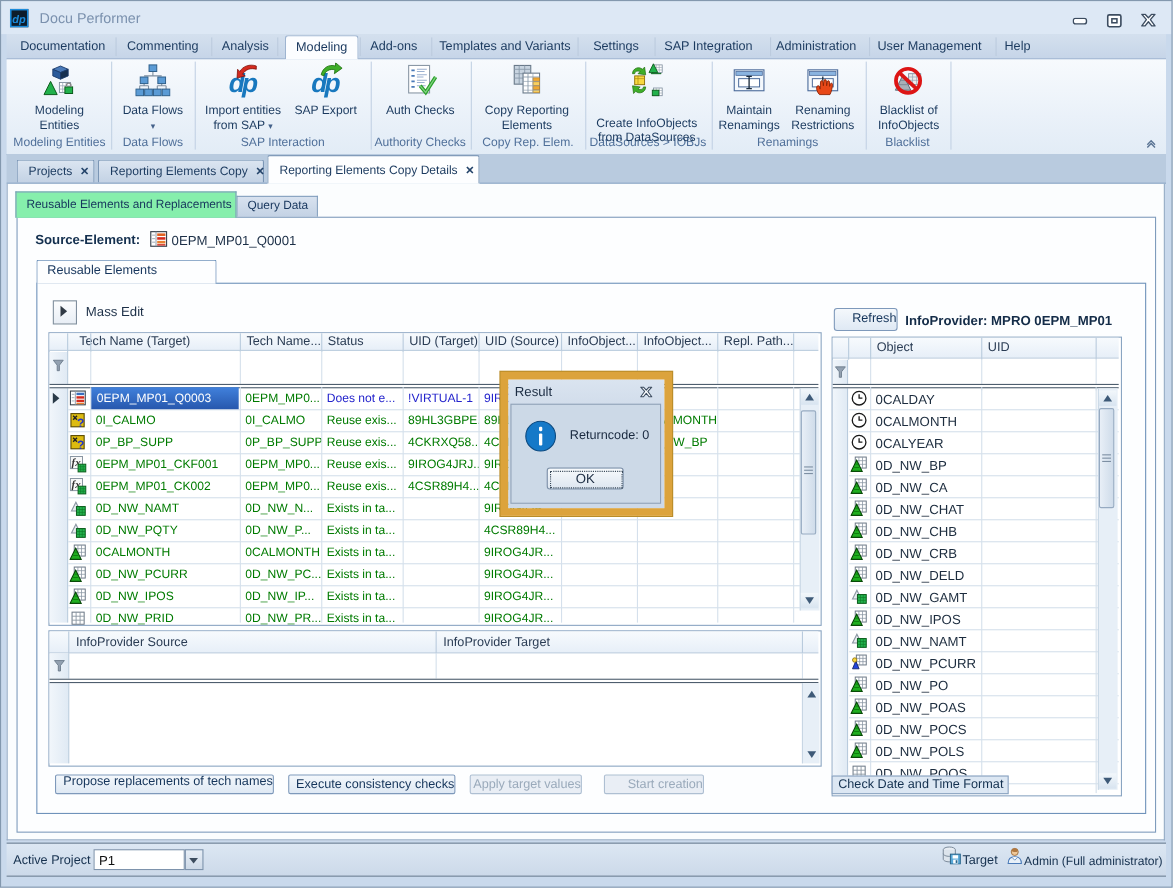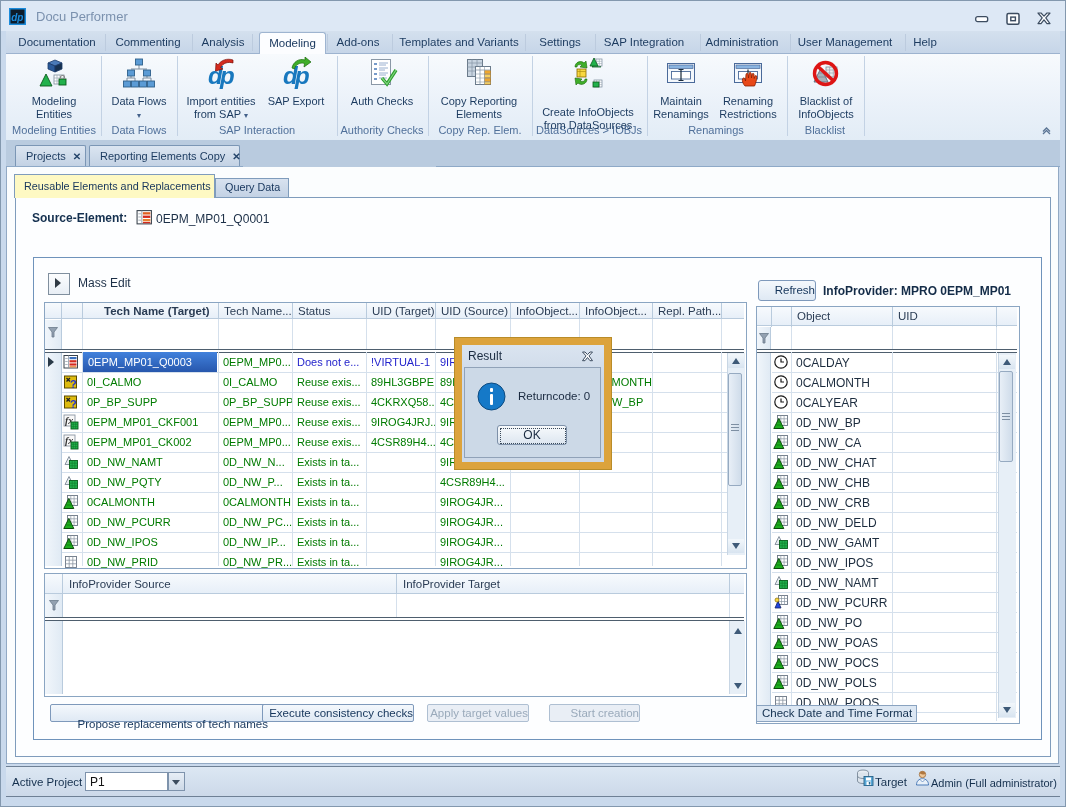--- a/index.html
+++ b/index.html
@@ -19,21 +19,21 @@
 .rlabel{position:absolute;top:124px;font-size:11px;color:#50709a;white-space:nowrap;transform:translateX(-50%);}
 .rtext{position:absolute;top:40px;font-size:11px;color:#1b3a5f;text-align:center;white-space:nowrap;transform:translateX(-50%);line-height:13px;}
 
 #doctabs{position:absolute;left:6px;top:140px;width:1054px;height:27px;background:#b9cbdf;}
 .dtab{position:absolute;top:145px;height:21px;background:linear-gradient(#dbe5f1,#c3d2e4);border:1px solid #7b96b5;border-bottom:none;border-radius:2px 2px 0 0;font-size:11px;color:#1b3a5f;padding:4px 8px 0 10px;box-sizing:border-box;white-space:nowrap;}
 .dtab .x{font-weight:bold;color:#24446a;margin-left:7px;font-size:10px;}
 #dtab3{top:141px;height:26px;background:#fdfeff;padding-top:7px;font-weight:normal;}
 
 #page{position:absolute;left:6px;top:167px;width:1053px;height:597px;background:#fbfdfe;border-left:1px solid #92a9c4;border-right:1px solid #92a9c4;border-bottom:1px solid #92a9c4;box-sizing:border-box;}
 .stab{position:absolute;box-sizing:border-box;font-size:10.8px;color:#16355c;white-space:nowrap;}
-#stab1{left:14px;top:174px;width:201px;height:24px;background:#fef9c3;border:1px solid #7f9cbc;border-bottom:none;padding:5px 0 0 9px;z-index:5;}
+#stab1{left:14px;top:174px;width:201px;height:24px;background:#86efac;border:1px solid #7f9cbc;border-bottom:none;padding:5px 0 0 9px;z-index:5;}
 #stab2{left:215px;top:178px;width:74px;height:20px;background:linear-gradient(#d8e2ef,#c2d1e4);border:1px solid #7f9cbc;border-bottom:none;padding:2px 0 0 9px;}
 #subpanel{position:absolute;left:15px;top:197px;width:1036px;height:560px;background:#fdfeff;border:1px solid #7f9cbc;box-sizing:border-box;}
 
 #srclbl{position:absolute;left:32px;top:211px;font-size:12px;font-weight:bold;color:#14304f;}
 #srcval{position:absolute;left:156px;top:212px;font-size:12px;color:#1c2f47;}
 
 #gbtab{position:absolute;left:33px;top:236px;width:164px;height:22px;background:#fdfeff;border:1px solid #6f93bb;border-bottom:none;border-radius:2px 2px 0 0;font-size:11.5px;color:#16355c;padding:3px 0 0 9px;box-sizing:border-box;}
 #gbox{position:absolute;left:33px;top:257px;width:1007px;height:481px;border:1px solid #6f93bb;background:#fdfeff;}
 #massbtn{position:absolute;left:48px;top:273px;width:20px;height:20px;border:1px solid #808f9e;background:linear-gradient(#fcfdfe,#e8eef5);}
 #massbtn div{position:absolute;left:6px;top:4px;width:0;height:0;border-left:6px solid #303a44;border-top:5px solid transparent;border-bottom:5px solid transparent;}
@@ -98,45 +98,47 @@
 <div class="mi" style="left:459px;">Templates and Variants</div>
 <div class="mi" style="left:560px;">Settings</div>
 <div class="mi" style="left:644px;">SAP Integration</div>
 <div class="mi" style="left:742px;">Administration</div>
 <div class="mi" style="left:845px;">User Management</div>
 <div class="mi" style="left:925px;">Help</div>
 <div id="ribbon"></div>
 <div id="doctabs"></div>
 <div class="dtab" style="left:15px;width:71px;">Projects<span class="x">✕</span></div>
 <div class="dtab" style="left:89px;width:151px;">Reporting Elements Copy<span class="x">✕</span></div>
+<div class="dtab" id="dtab3" style="left:243px;width:193px;">Reporting Elements Copy Details<span class="x">✕</span></div>
 <div id="page"></div>
 <div class="abs" style="left:6px;top:166px;width:237px;height:1px;background:#8ea9c7;"></div>
 <div class="abs" style="left:436px;top:166px;width:624px;height:1px;background:#8ea9c7;"></div>
 <div id="stab1" class="stab">Reusable Elements and Replacements</div>
 <div id="stab2" class="stab">Query Data</div>
 <div id="subpanel"></div>
 <div id="srclbl">Source-Element:</div>
 <svg class="abs" style="left:136px;top:209px;" width="17" height="17" viewBox="0 0 16 16">
       <rect x="1" y="1.5" width="13.5" height="12.5" fill="#fff" stroke="#3a444e" stroke-width="1"></rect>
       <line x1="5.5" y1="1.5" x2="5.5" y2="14" stroke="#8a96a2" stroke-width="0.8"></line>
       <path d="M2.2 4.5 h2.5 M2.2 7.5 h2.5 M2.2 10.5 h2.5" stroke="#9aa6b2" stroke-width="0.8"></path>
       <rect x="6.5" y="3" width="7" height="2.2" fill="#e06020"></rect>
       <rect x="6.5" y="6.2" width="7" height="2.2" fill="#d42a1e"></rect>
       <rect x="6.5" y="9.4" width="7" height="2.2" fill="#e88030"></rect>
       <rect x="6.5" y="12.2" width="7" height="1.2" fill="#d42a1e"></rect>
     </svg>
 <div id="srcval">0EPM_MP01_Q0001</div>
 <div id="gbox"></div>
+<div id="gbtab">Reusable Elements</div>
 <div id="massbtn">
       <div></div>
     </div>
 <div id="masslbl">Mass Edit</div>
 <div class="tbl" style="left:44px;top:302px;width:701px;height:265px;"></div>
 <div class="th" style="left:45px;top:303px;width:699px;height:16px;border-bottom:1px solid #b9cbdd;box-sizing:border-box;"></div>
-<div class="hc" style="left:104px;top:305px;width:131px;font-weight:bold;">Tech Name (Target)</div>
+<div class="hc" style="left:72px;top:305px;width:131px;">Tech Name (Target)</div>
 <div class="hc" style="left:224px;top:305px;width:69px;">Tech Name...</div>
 <div class="hc" style="left:298px;top:305px;width:69px;">Status</div>
 <div class="hc" style="left:372px;top:305px;width:64px;">UID (Target)</div>
 <div class="hc" style="left:441px;top:305px;width:70px;">UID (Source)</div>
 <div class="hc" style="left:516px;top:305px;width:64px;">InfoObject...</div>
 <div class="hc" style="left:585px;top:305px;width:68px;">InfoObject...</div>
 <div class="hc" style="left:658px;top:305px;width:64px;">Repl. Path...</div>
 <div class="vh" style="left:61px;top:303px;height:17px;"></div>
 <div class="vh" style="left:82px;top:303px;height:17px;"></div>
 <div class="vh" style="left:218px;top:303px;height:17px;"></div>
@@ -336,21 +338,21 @@
 <div class="sbbtn" style="left:730px;top:624px;background:none;">
       <svg width="10" height="8">
         <path d="M5 1 L9 7 L1 7 Z" fill="#3e5a78"></path>
       </svg>
     </div>
 <div class="sbbtn" style="left:730px;top:679px;background:none;">
       <svg width="10" height="8">
         <path d="M1 1 L9 1 L5 7 Z" fill="#3e5a78"></path>
       </svg>
     </div>
-<div class="btn" style="left:50px;top:704px;width:219px;height:18px;padding-top:13px;">Propose replacements of tech names</div>
+<div class="btn" style="left:50px;top:704px;width:199px;height:18px;padding-top:0;">Propose replacements of tech names</div>
 <div class="btn" style="left:262px;top:704px;width:152px;height:18px;padding-top:2px;">Execute consistency checks</div>
 <div class="btn dis" style="left:427px;top:704px;width:102px;height:18px;padding-top:2px;">Apply target values</div>
 <div class="btn dis" style="left:549px;top:704px;width:91px;height:18px;padding-top:2px;">Start creation</div>
 <div class="btn" style="left:758px;top:280px;width:58px;height:21px;padding-top:3px;border-radius:3px;">Refresh</div>
 <div class="abs" style="left:823px;top:284px;font-size:12px;font-weight:bold;color:#142c48;white-space:nowrap;">InfoProvider: MPRO 0EPM_MP01</div>
 <div class="tbl" style="left:756px;top:306px;width:262px;height:416px;"></div>
 <div class="th" style="left:757px;top:307px;width:260px;height:19px;border-bottom:1px solid #b9cbdd;box-sizing:border-box;"></div>
 <div class="hc" style="left:797px;top:310px;">Object</div>
 <div class="hc" style="left:898px;top:310px;">UID</div>
 <div class="vh" style="left:771px;top:307px;height:20px;"></div>

